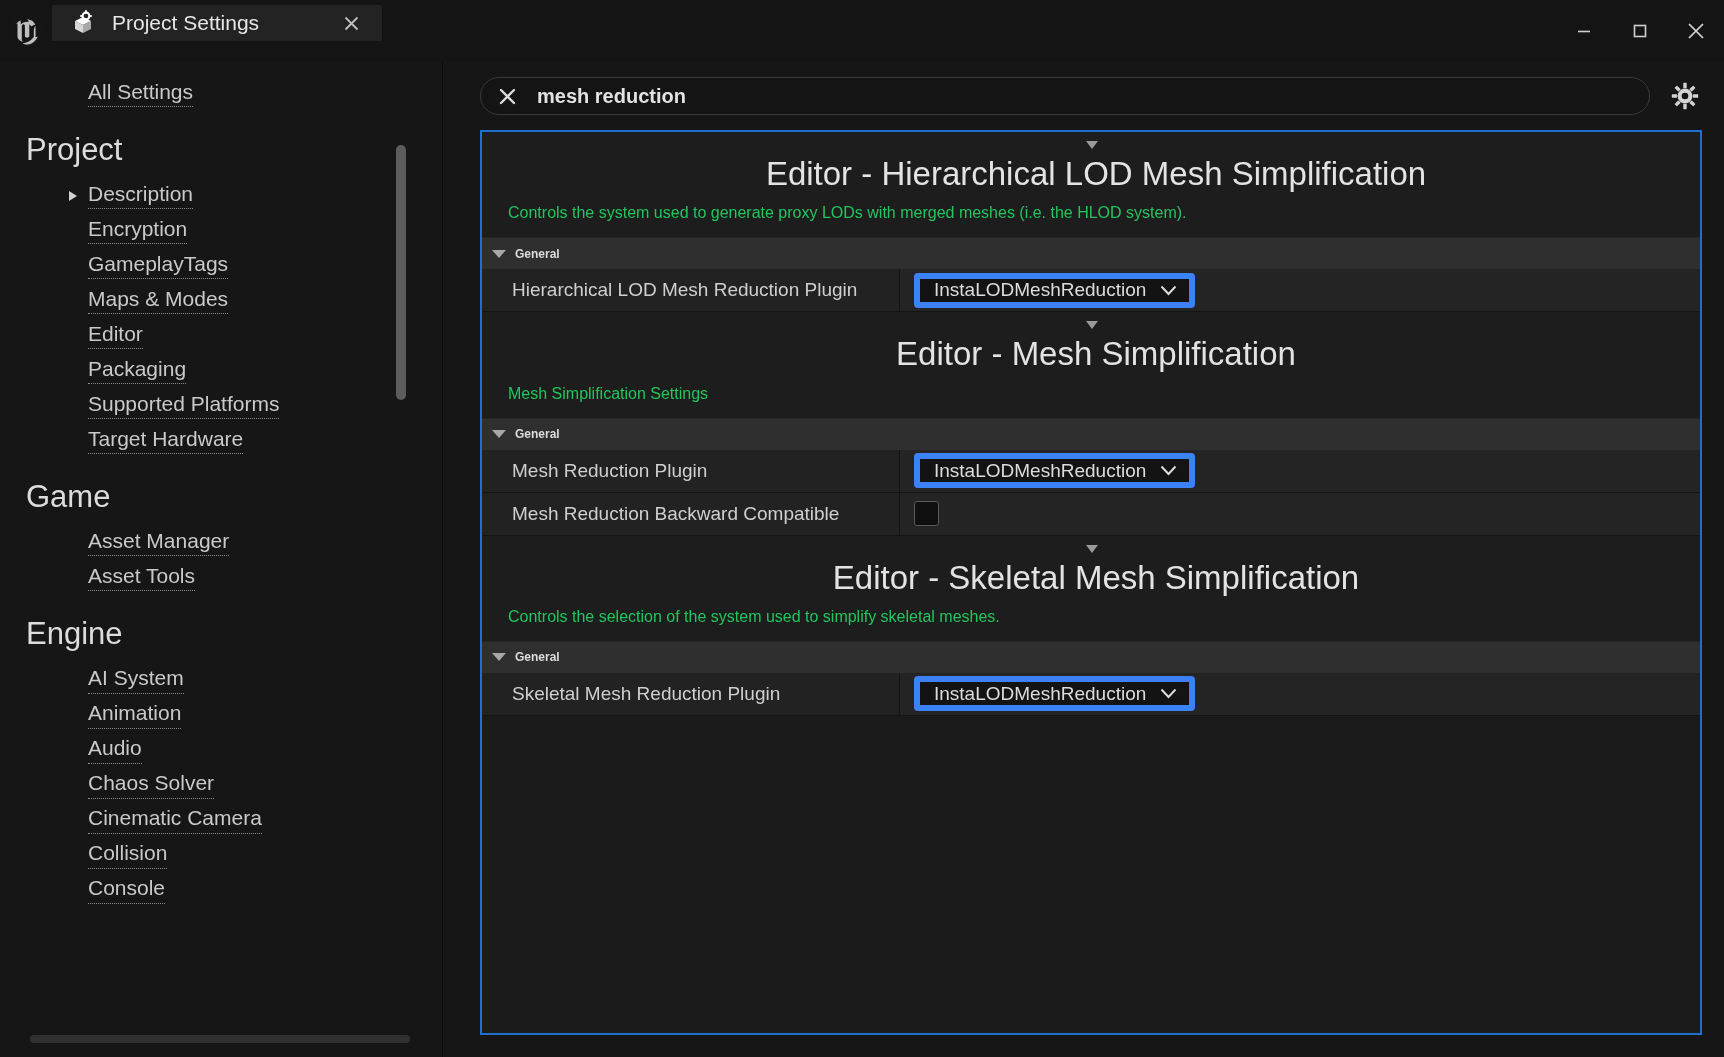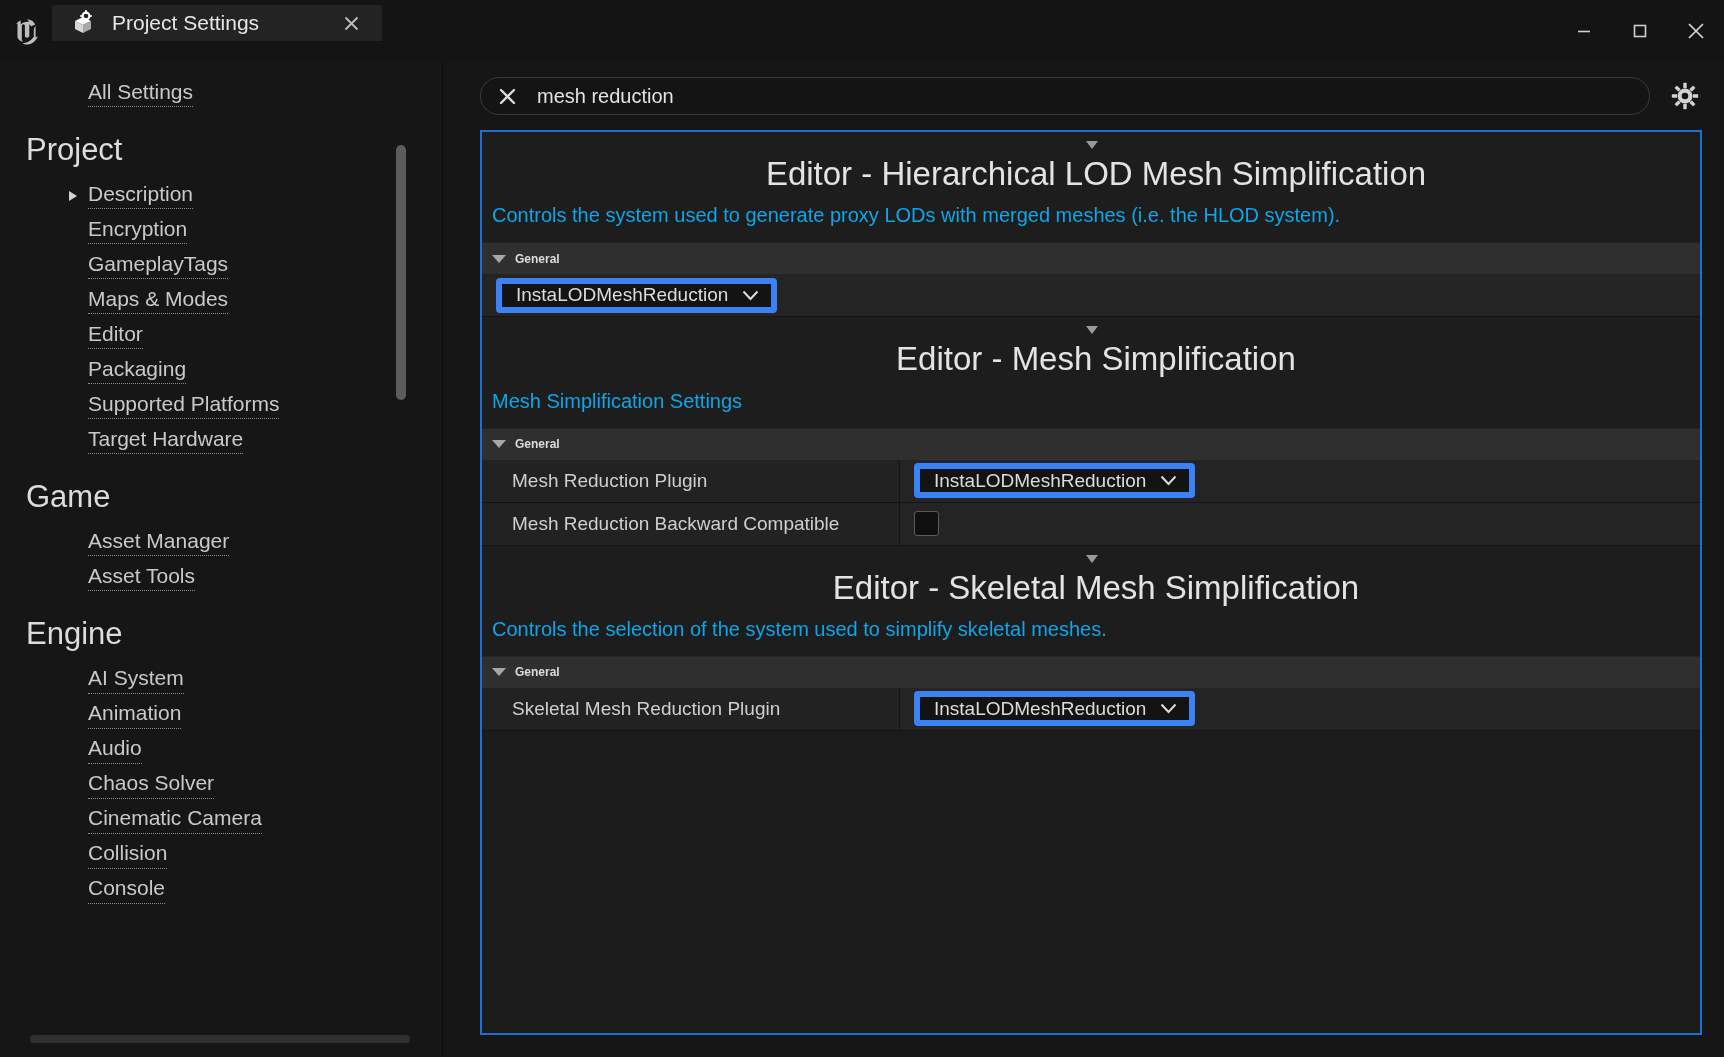--- a/index.html
+++ b/index.html
@@ -233,20 +233,21 @@
     color: #e2e2e2;
     font-size: 20px;
     margin-left: 18px;
     white-space: nowrap;
     overflow: hidden;
     flex: 1 1 auto;
     background: transparent;
     border: none;
     outline: none;
     font-family: "Liberation Sans", sans-serif;
+    font-weight: bold;
   }
 
   .search-gear {
     margin-left: 18px;
     width: 34px; height: 34px;
     display: flex;
     align-items: center;
     justify-content: center;
     cursor: pointer;
     flex: 0 0 34px;
@@ -288,23 +289,23 @@
 
   .section-title {
     color: #e3e3e3;
     font-size: 33px;
     font-weight: 400;
     line-height: 1.25;
     white-space: nowrap;
   }
 
   .section-desc {
-    color: #0ea5e9;
-    font-size: 20px;
-    padding: 9px 0 4px 10px;
+    color: #22c55e;
+    font-size: 16px;
+    padding: 9px 0 4px 26px;
     line-height: 1.25;
   }
 
   .group-bar {
     background: #2f2f2f;
     height: 32px;
     display: flex;
     align-items: center;
     padding-left: 10px;
     border-top: 1px solid #262626;
@@ -575,20 +576,21 @@
               <span class="tri-down"></span>
               <span class="section-title">Editor - Hierarchical LOD Mesh Simplification</span>
             </div>
             <div class="section-desc">Controls the system used to generate proxy LODs with merged meshes (i.e. the HLOD system).</div>
           </div>
           <div class="group-bar">
             <span class="group-tri"></span>
             <span class="group-label">General</span>
           </div>
           <div class="prop-row">
+            <div class="prop-name">Hierarchical LOD Mesh Reduction Plugin</div>
             <div class="prop-value">
               <div class="combo">
                 <span class="combo-label">InstaLODMeshReduction</span>
                 <span class="combo-arrow">
                   <svg width="17" height="11" viewBox="0 0 17 11">
                     <path d="M1.5 1.5 L8.5 9 L15.5 1.5" stroke="#dcdcdc" stroke-width="2" fill="none"></path>
                   </svg>
                 </span>
               </div>
             </div>

